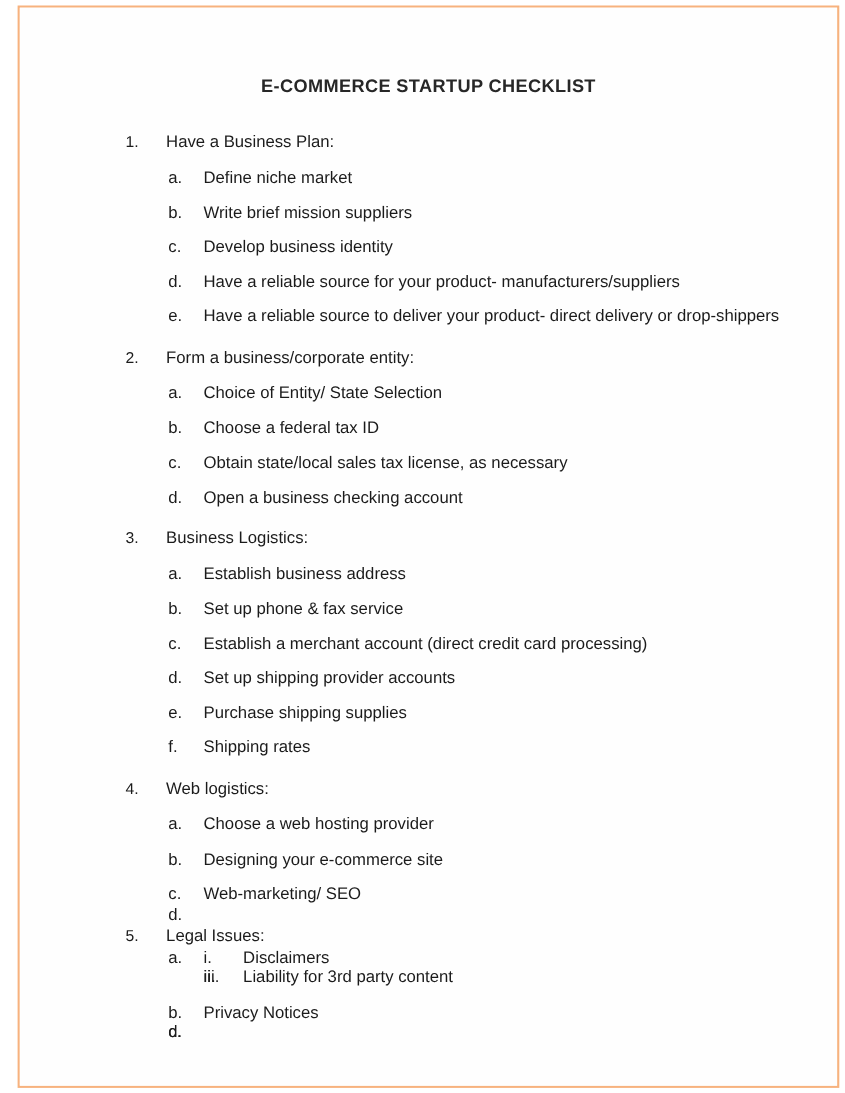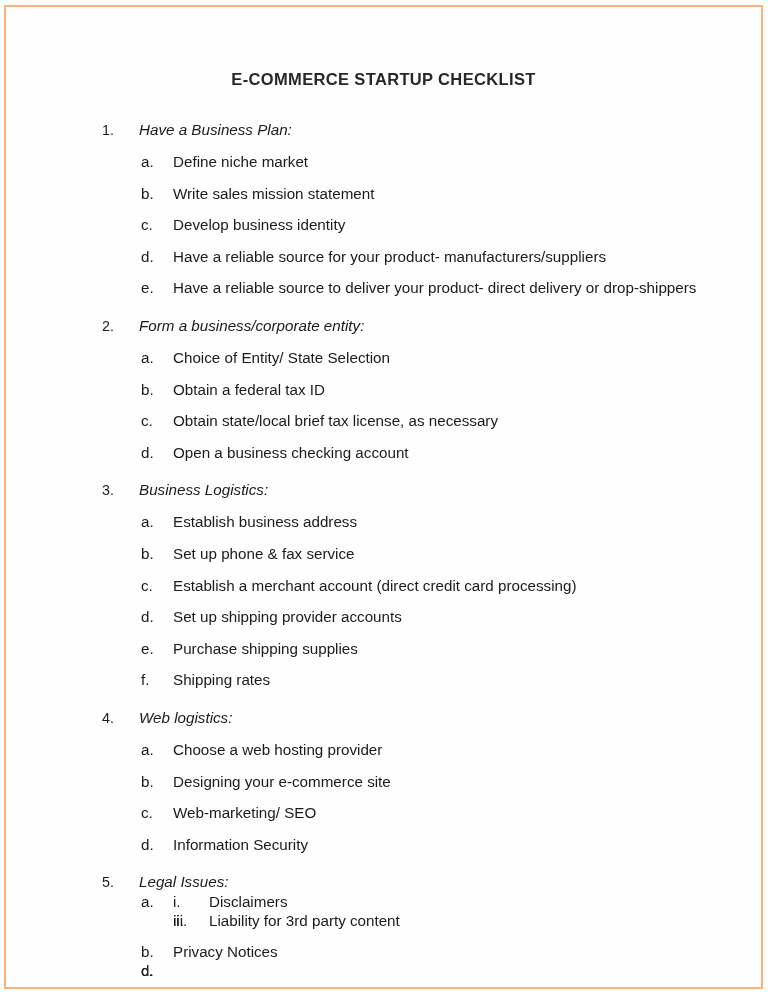--- a/index.html
+++ b/index.html
@@ -18,21 +18,21 @@
 
   
   .page-wrap {
     position: absolute;
     left: 0;
     top: 0;
     width: 768px;
     height: 994px;
     background: #ffffff;
     box-sizing: border-box;
-    padding: 5px 5px 5px 4px;
+    padding: 5px 5px 5px 16px;
   }
 
   
   .page {
     position: relative;
     width: 100%;
     height: 100%;
     box-sizing: border-box;
     border: 2px solid #f7b27e;
     background: #fefefe;
@@ -89,21 +89,20 @@
     position: absolute;
     left: 2px;
     top: 2px;
     width: 30px;
     font-size: 14.3px;
     line-height: 19px;
     color: #1b1b1b;
   }
   .lvl1 .txt {
     display: block;
-    font-style: italic;
   }
 
   
   .lvl2-list {
     margin: 0;
     padding: 0;
   }
   .lvl2 {
     position: relative;
     padding-left: 73px;
@@ -163,21 +162,21 @@
               <span class="marker">1.</span>
               <span class="txt">Have a Business Plan:</span>
             </div>
             <div class="lvl2-list">
               <div class="lvl2">
                 <span class="marker">a.</span>
                 <span class="txt">Define niche market</span>
               </div>
               <div class="lvl2">
                 <span class="marker">b.</span>
-                <span class="txt">Write sales mission statement</span>
+                <span class="txt">Write brief mission suppliers</span>
               </div>
               <div class="lvl2">
                 <span class="marker">c.</span>
                 <span class="txt">Develop business identity</span>
               </div>
               <div class="lvl2">
                 <span class="marker">d.</span>
                 <span class="txt">Have a reliable source for your product- manufacturers/suppliers</span>
               </div>
               <div class="lvl2">
@@ -191,25 +190,25 @@
               <span class="marker">2.</span>
               <span class="txt">Form a business/corporate entity:</span>
             </div>
             <div class="lvl2-list">
               <div class="lvl2">
                 <span class="marker">a.</span>
                 <span class="txt">Choice of Entity/ State Selection</span>
               </div>
               <div class="lvl2">
                 <span class="marker">b.</span>
-                <span class="txt">Obtain a federal tax ID</span>
-              </div>
-              <div class="lvl2">
-                <span class="marker">c.</span>
-                <span class="txt">Obtain state/local brief tax license, as necessary</span>
+                <span class="txt">Choose a federal tax ID</span>
+              </div>
+              <div class="lvl2">
+                <span class="marker">c.</span>
+                <span class="txt">Obtain state/local sales tax license, as necessary</span>
               </div>
               <div class="lvl2">
                 <span class="marker">d.</span>
                 <span class="txt">Open a business checking account</span>
               </div>
             </div>
           </div>
           <div class="section">
             <div class="lvl1">
               <span class="marker">3.</span>
@@ -255,21 +254,20 @@
               <div class="lvl2">
                 <span class="marker">b.</span>
                 <span class="txt">Designing your e-commerce site</span>
               </div>
               <div class="lvl2">
                 <span class="marker">c.</span>
                 <span class="txt">Web-marketing/ SEO</span>
               </div>
               <div class="lvl2">
                 <span class="marker">d.</span>
-                <span class="txt">Information Security</span>
               </div>
             </div>
           </div>
           <div class="section">
             <div class="lvl1">
               <span class="marker">5.</span>
               <span class="txt">Legal Issues:</span>
             </div>
             <div class="lvl2-list">
               <div class="lvl2">

